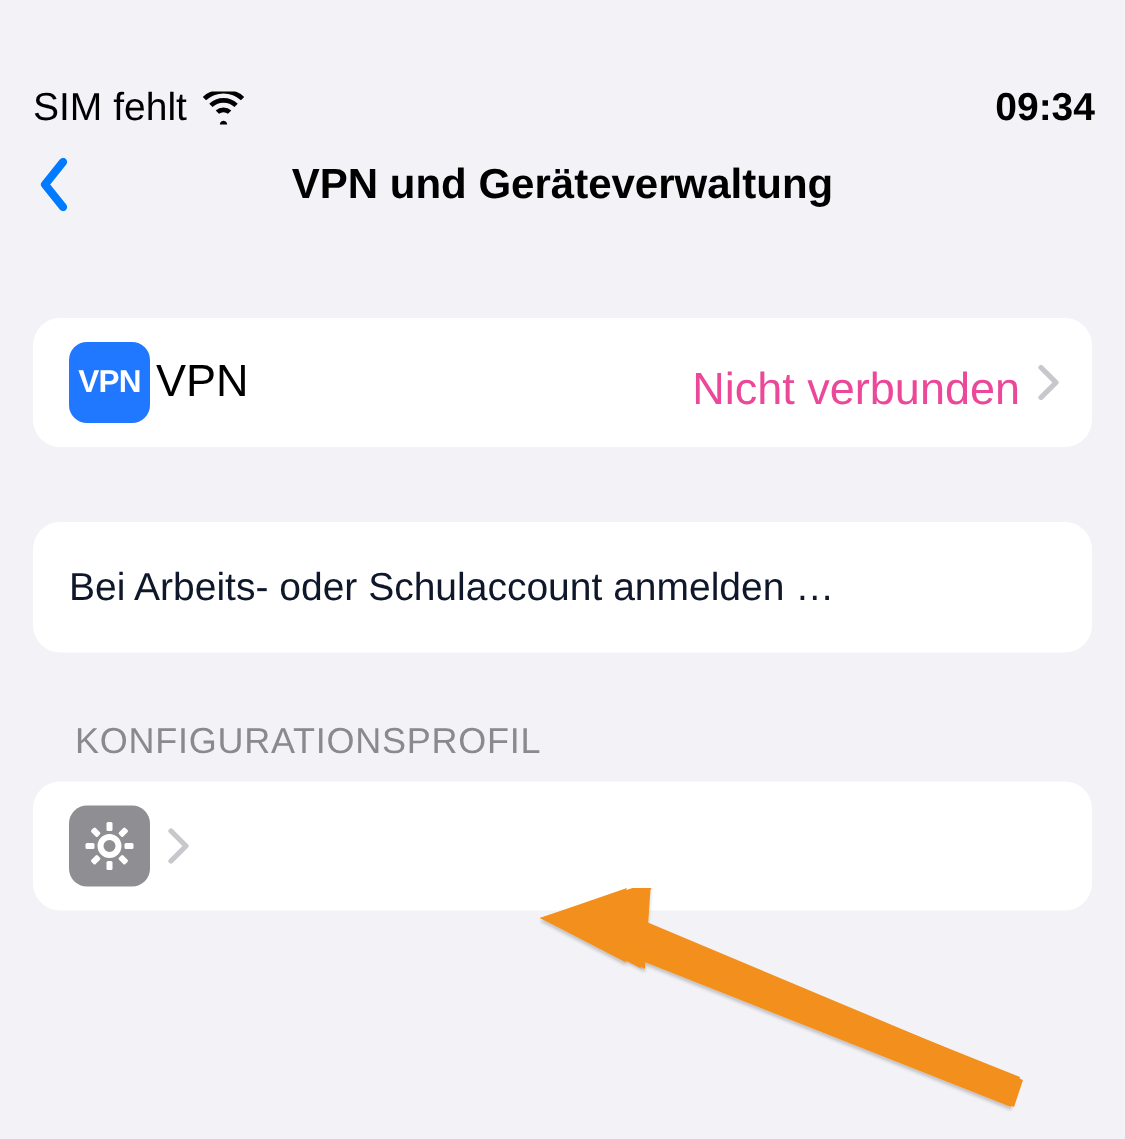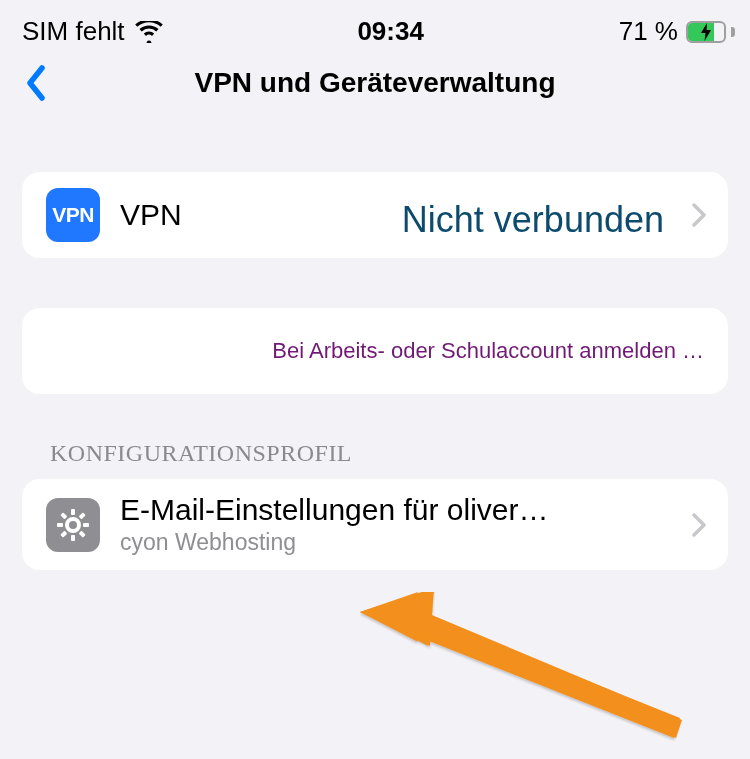--- a/index.html
+++ b/index.html
@@ -13,20 +13,21 @@
     }
     .status-bar {
       height: 48px;
       display: flex;
       align-items: center;
       justify-content: space-between;
       padding: 15px 20px 0 22px;
       font-size: 26px;
       font-weight: 500;
       color: #000;
+      margin-top: 40px;
     }
     .status-left { display: flex; align-items: center; gap: 10px; }
     .status-right { display: flex; align-items: center; gap: 8px; }
     .wifi-icon { width: 28px; height: 22px; }
     .battery { width: 44px; height: 22px; position: relative; }
     .battery-body {
       width: 40px; height: 22px;
       border: 2px solid #9f9f9f; border-radius: 6px;
       position: relative; overflow: hidden;
     }
@@ -68,52 +69,50 @@
     .cell-group {
       background: #fff;
       border-radius: 18px;
       overflow: hidden;
     }
     .cell {
       display: flex;
       align-items: center;
       min-height: 86px;
       padding: 14px 22px 14px 24px;
-      gap: 20px;
-      justify-content: flex-end;
+      gap: 4px;
     }
     .cell.clickable { cursor: pointer; }
     .vpn-icon {
       width: 54px; height: 54px;
       background: #1f78ff;
       border-radius: 12px;
       display: flex; align-items: center; justify-content: center;
       color: #fff; font-weight: 700; font-size: 21px;
       letter-spacing: -0.5px;
       flex-shrink: 0;
     }
     .cell-label { font-size: 30px; color: #000; flex-shrink: 0; }
     .cell-spacer { flex: 1; }
-    .cell-value { font-size: 36px; color: #0c4a6e; margin-top: 10px; }
+    .cell-value { font-size: 30px; color: #ec4899; margin-top: 10px; }
     .chevron { width: 14px; height: 24px; flex-shrink: 0; margin-left: 8px; }
     .mt { margin-top: 50px; }
     .link-cell {
-      font-size: 22px;
-      color: #701a75;
+      font-size: 26px;
+      color: #0f172a;
       line-height: 1.35;
       padding: 26px 24px;
     }
     .section-header {
       margin-top: 46px;
       padding: 0 28px 12px 28px;
       font-size: 24px;
       color: #8a8a8e;
       letter-spacing: 0.5px;
       text-transform: uppercase;
-      font-family: Liberation Serif, serif;
     }
     .gear-icon {
       width: 54px; height: 54px;
       background: #8e8e93;
       border-radius: 12px;
       display: flex; align-items: center; justify-content: center;
       flex-shrink: 0;
     }
     .cell-text-2line { flex: 1; min-width: 0; }
     .cell-title {
@@ -134,32 +133,20 @@
 <body>
 
 <div class="status-bar">
   <div class="status-left">
     <span>SIM fehlt</span>
     <svg class="wifi-icon" viewBox="0 0 28 22">
       <path d="M14 19.5 a2.4 2.4 0 1 0 0.001 0 Z M8.8 12.6 a7.8 7.8 0 0 1 10.4 0 l-2.2 2.3 a4.6 4.6 0 0 0 -6 0 Z M4.5 8.1 a14 14 0 0 1 19 0 l-2.2 2.3 a10.8 10.8 0 0 0 -14.6 0 Z M0.2 3.6 a20.3 20.3 0 0 1 27.6 0 l-2.15 2.25 a17.1 17.1 0 0 0 -23.3 0 Z" fill="#000"></path>
     </svg>
   </div>
   <span style="font-weight:600">09:34</span>
-  <div class="status-right">
-    <span>71 %</span>
-    <div class="battery">
-      <div class="battery-body">
-        <div class="battery-fill"></div>
-        <svg class="bolt" viewBox="0 0 12 18">
-          <path d="M7 0 L1 10 L5.5 10 L4.5 18 L11 7 L6.5 7 Z" fill="#000"></path>
-        </svg>
-      </div>
-      <div class="battery-tip"></div>
-    </div>
-  </div>
 </div>
 
 <div class="nav-header">
   <div class="back-btn">
     <svg width="22" height="36" viewBox="0 0 22 36">
       <polyline points="17,3 5,18 17,33" fill="none" stroke="#007aff" stroke-width="5.5" stroke-linecap="round" stroke-linejoin="round"></polyline>
     </svg>
   </div>
   <div class="nav-title">VPN und Geräteverwaltung</div>
 </div>
@@ -197,24 +184,20 @@
               <rect x="1" y="15" width="6" height="4" rx="1"></rect>
               <rect x="27" y="15" width="6" height="4" rx="1"></rect>
               <rect x="15" y="1" width="4" height="6" rx="1" transform="rotate(45 17 17)"></rect>
               <rect x="15" y="27" width="4" height="6" rx="1" transform="rotate(45 17 17)"></rect>
               <rect x="1" y="15" width="6" height="4" rx="1" transform="rotate(45 17 17)"></rect>
               <rect x="27" y="15" width="6" height="4" rx="1" transform="rotate(45 17 17)"></rect>
             </g>
           </g>
         </svg>
       </div>
-      <div class="cell-text-2line">
-        <div class="cell-title">E-Mail-Einstellungen für oliver…</div>
-        <div class="cell-sub">cyon Webhosting</div>
-      </div>
       <svg class="chevron" viewBox="0 0 14 24">
         <polyline points="2,2 12,12 2,22" fill="none" stroke="#c7c7cc" stroke-width="3.5" stroke-linecap="round" stroke-linejoin="round"></polyline>
       </svg>
     </div>
   </div>
 </div>
 
 <svg class="arrow-overlay" viewBox="0 0 330 160">
   <defs>
     <filter id="s" x="-20%" y="-20%" width="140%" height="140%">

